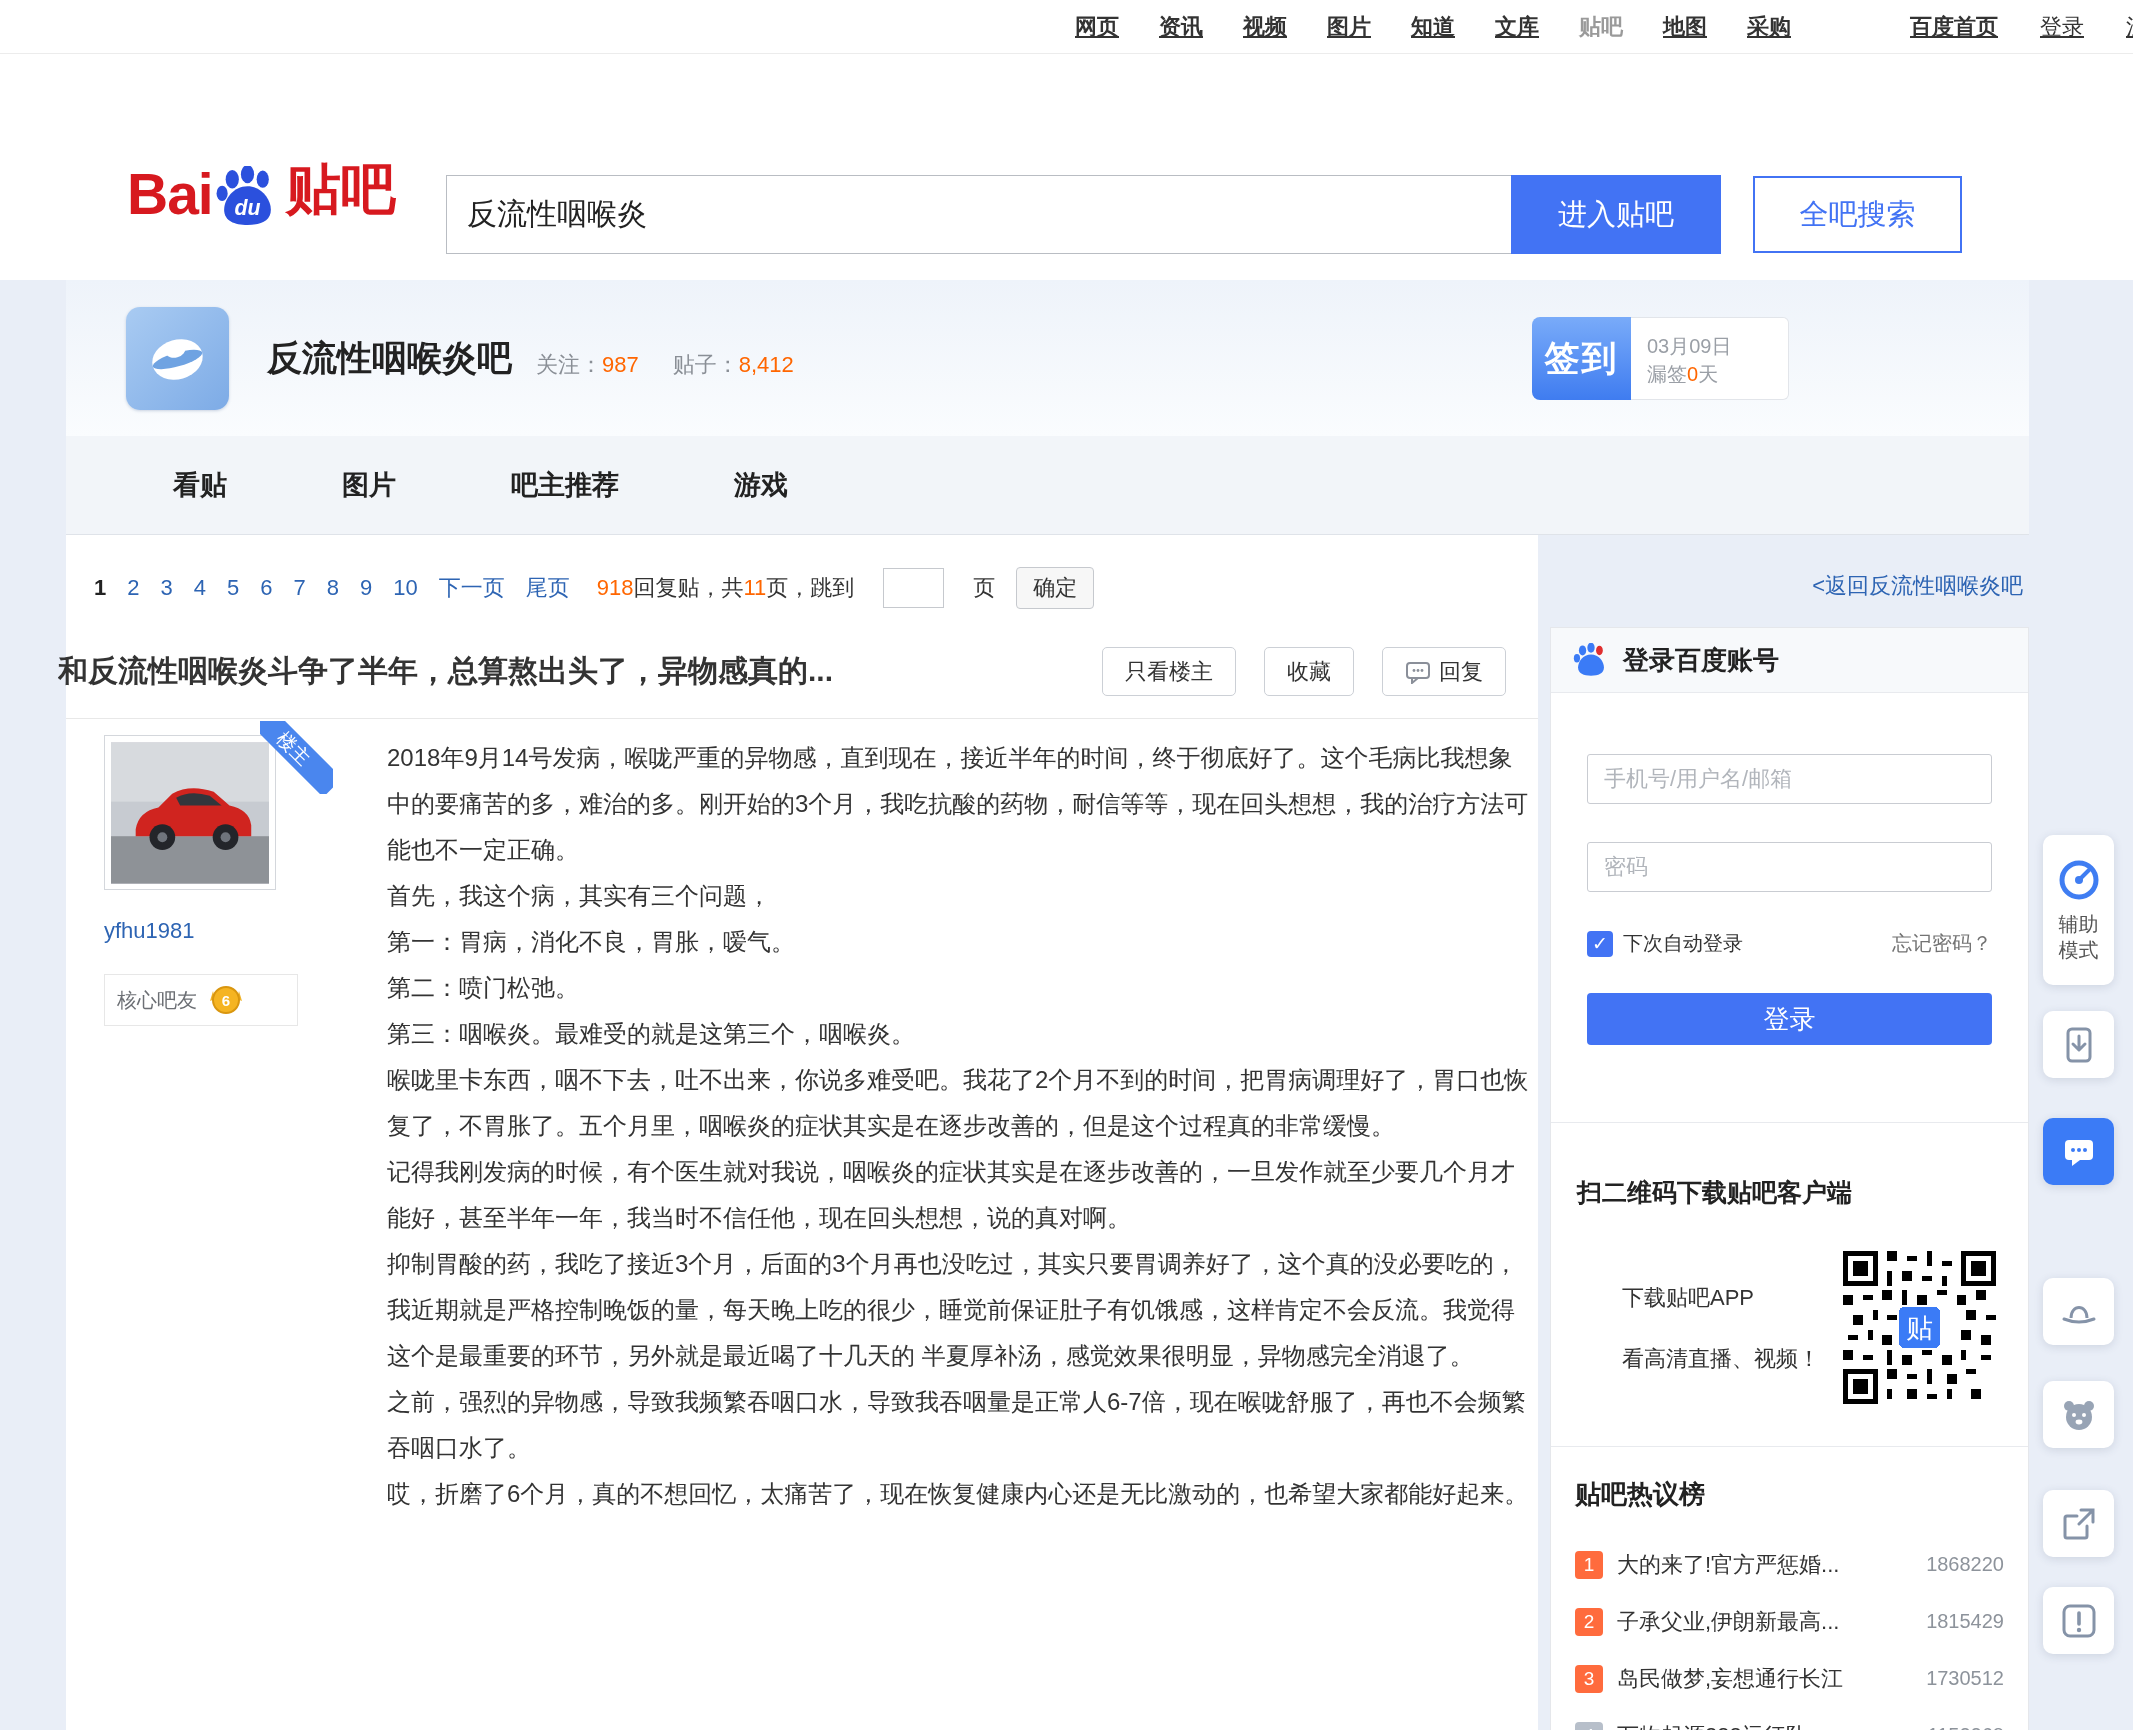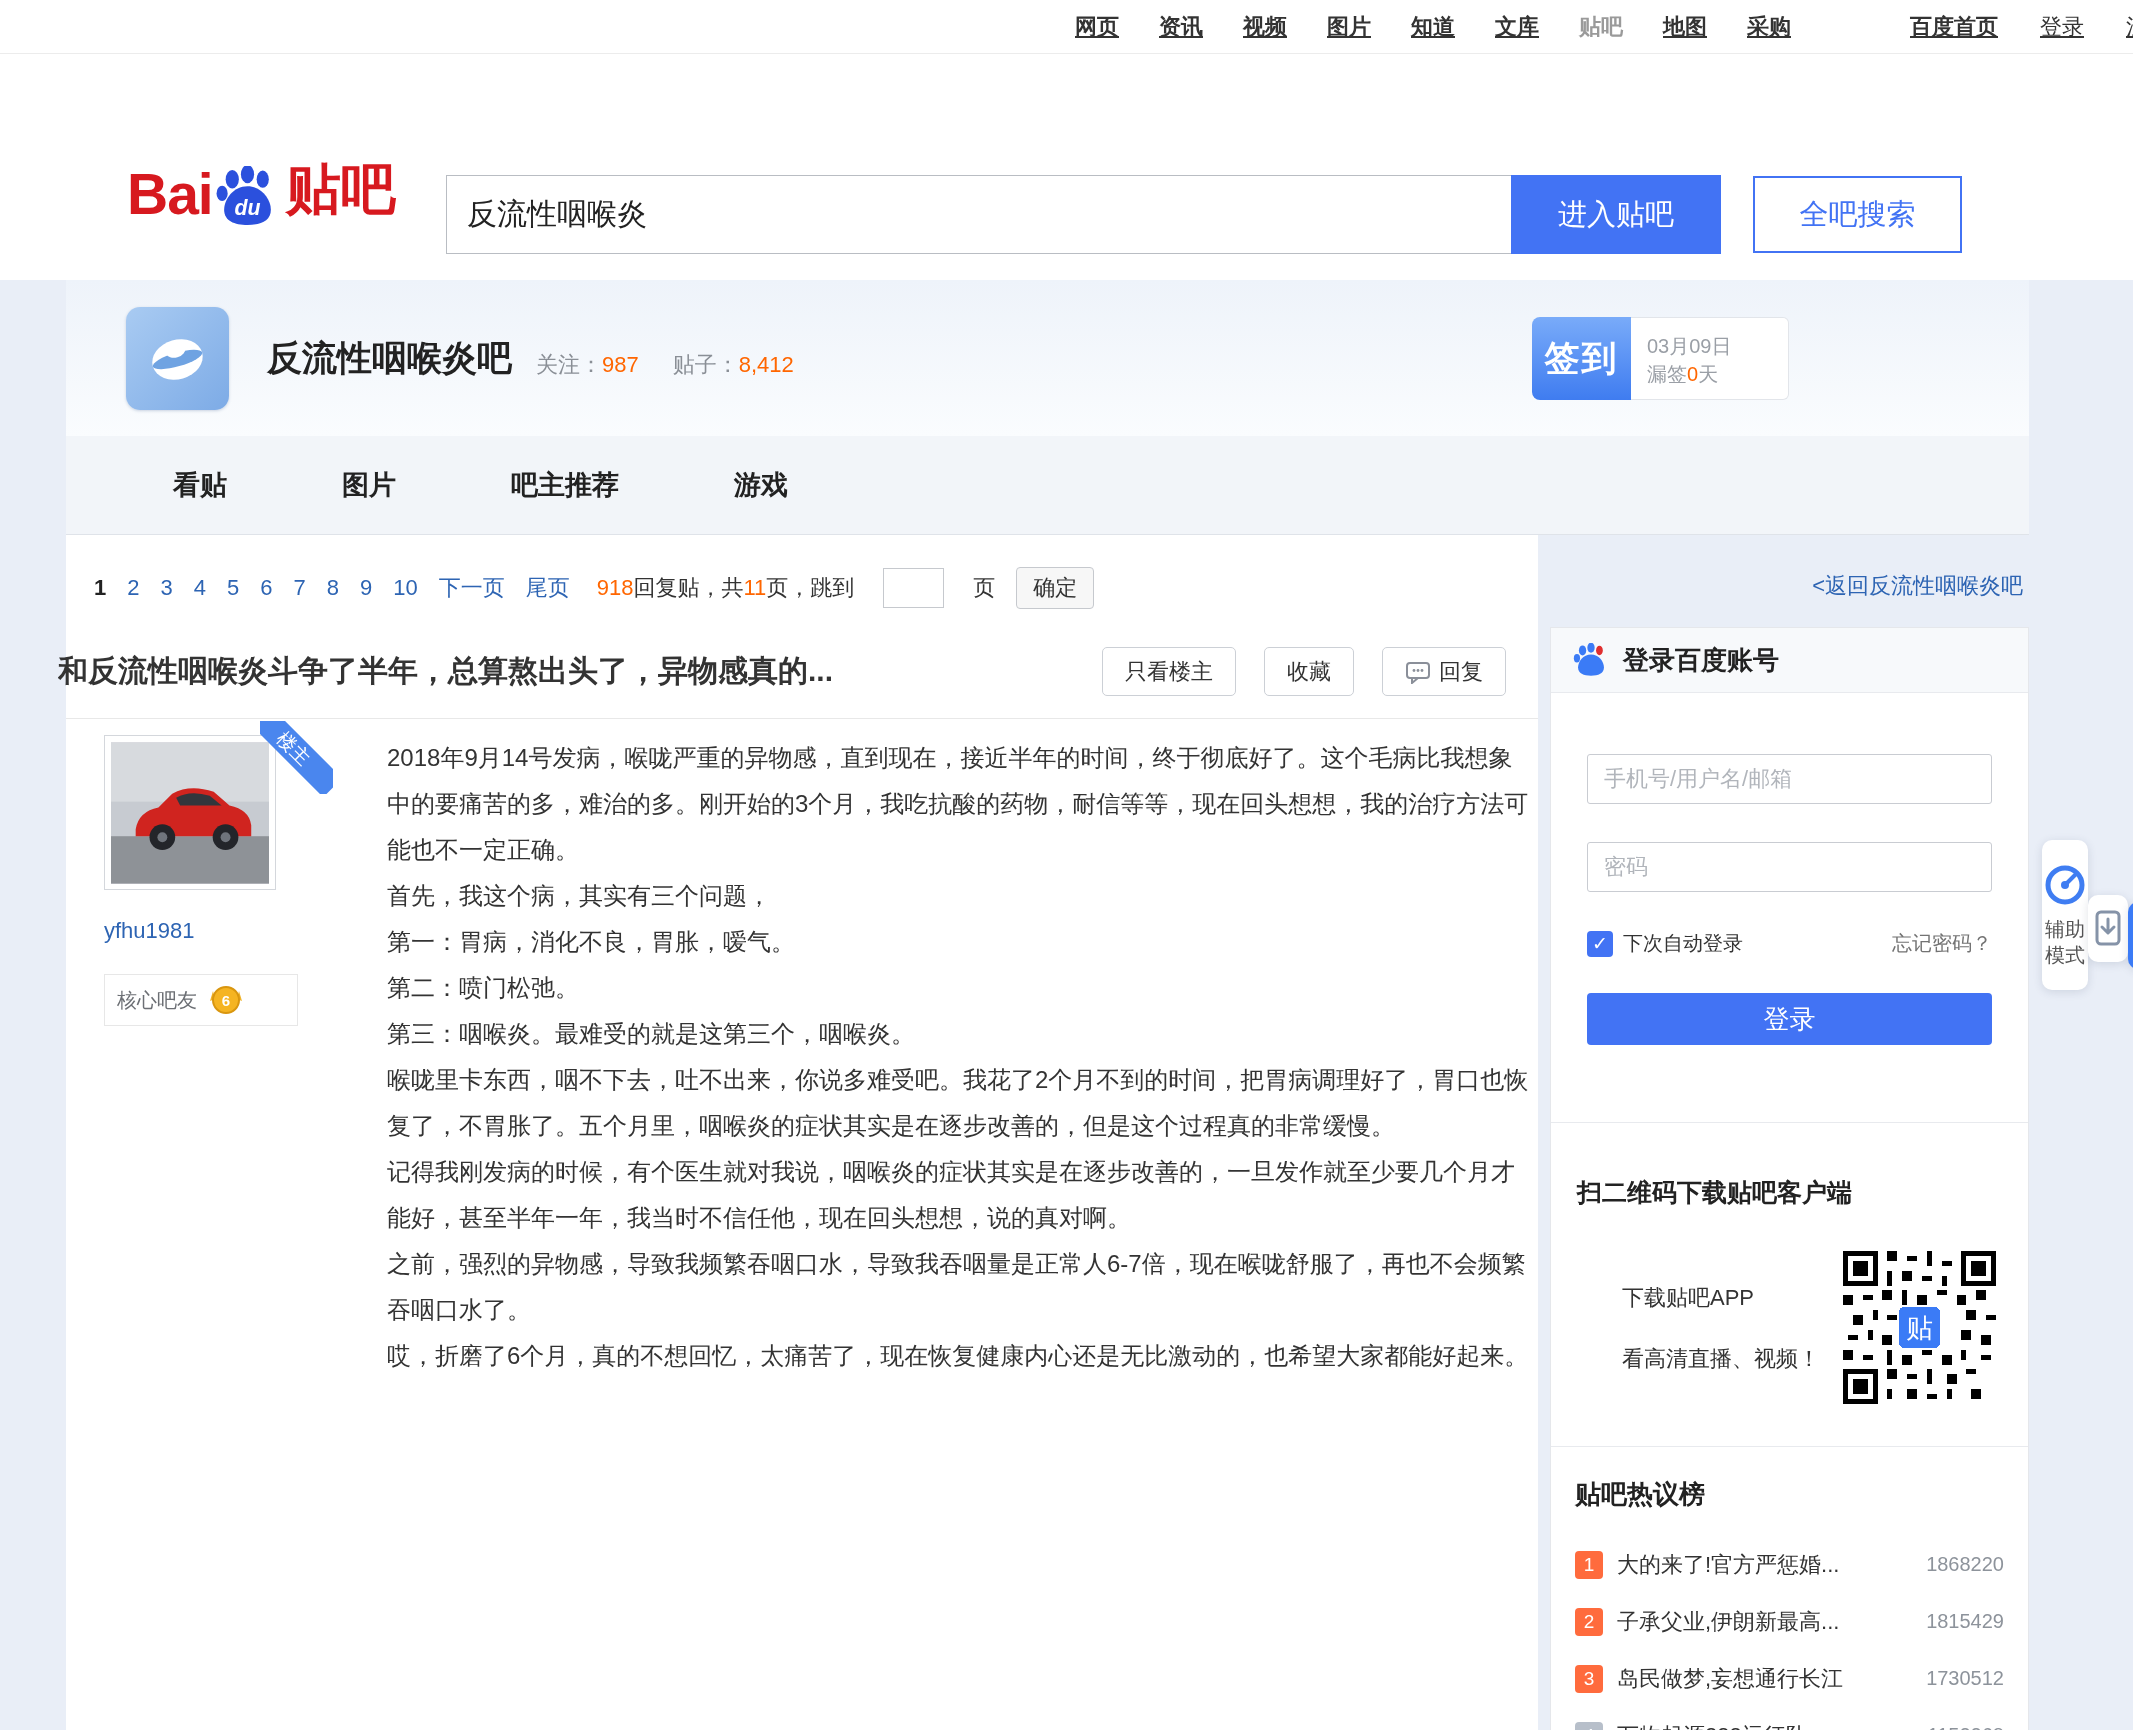--- a/index.html
+++ b/index.html
@@ -132,21 +132,21 @@
   .hot-item { display:flex; align-items:center; height:57px; font-size:22px; color:#333;
     cursor:pointer; }
   .rank { width:28px; height:28px; flex:none; border-radius:4px; background:#ff6b3d;
     color:#fff; font-size:19px; line-height:28px; text-align:center; margin-right:14px; }
   .rank.gray { background:#b7bfca; }
   .hot-item .t { white-space:nowrap; overflow:hidden; }
   .hot-item .c { margin-left:auto; color:#8d939b; font-size:20px; }
 
   
   .toolbar { position:absolute; left:2042px; top:835px; width:73px; display:flex;
-    flex-direction:row; align-items:center; }
+    flex-direction:column; align-items:center; }
   .tool-card { width:71px; height:67px; background:#fff; border-radius:10px;
     box-shadow:0 2px 10px rgba(40,60,90,.14); display:flex; align-items:center;
     justify-content:center; cursor:pointer; }
   .tool-card.assist { height:150px; flex-direction:column; gap:8px; }
   .assist-label { font-size:20px; color:#555; line-height:26px; text-align:center; }
   .tool-card.chat { background:#3b7bf6; }
   .m26{margin-top:26px}.m40{margin-top:40px}.m94{margin-top:93px}
   .m36{margin-top:36px}.m42{margin-top:42px}.m30{margin-top:30px}
 </style>
 </head>
@@ -296,20 +296,21 @@
             </div>
           </div>
           <div class="content-col">
             <p>2018年9月14号发病，喉咙严重的异物感，直到现在，接近半年的时间，终于彻底好了。这个毛病比我想象中的要痛苦的多，难治的多。刚开始的3个月，我吃抗酸的药物，耐信等等，现在回头想想，我的治疗方法可能也不一定正确。</p>
             <p>首先，我这个病，其实有三个问题，</p>
             <p>第一：胃病，消化不良，胃胀，嗳气。</p>
             <p>第二：喷门松弛。</p>
             <p>第三：咽喉炎。最难受的就是这第三个，咽喉炎。</p>
             <p>喉咙里卡东西，咽不下去，吐不出来，你说多难受吧。我花了2个月不到的时间，把胃病调理好了，胃口也恢复了，不胃胀了。五个月里，咽喉炎的症状其实是在逐步改善的，但是这个过程真的非常缓慢。</p>
             <p>记得我刚发病的时候，有个医生就对我说，咽喉炎的症状其实是在逐步改善的，一旦发作就至少要几个月才能好，甚至半年一年，我当时不信任他，现在回头想想，说的真对啊。</p>
+            <p>抑制胃酸的药，我吃了接近3个月，后面的3个月再也没吃过，其实只要胃调养好了，这个真的没必要吃的，我近期就是严格控制晚饭的量，每天晚上吃的很少，睡觉前保证肚子有饥饿感，这样肯定不会反流。我觉得这个是最重要的环节，另外就是最近喝了十几天的 半夏厚补汤，感觉效果很明显，异物感完全消退了。</p>
             <p>之前，强烈的异物感，导致我频繁吞咽口水，导致我吞咽量是正常人6-7倍，现在喉咙舒服了，再也不会频繁吞咽口水了。</p>
             <p>哎，折磨了6个月，真的不想回忆，太痛苦了，现在恢复健康内心还是无比激动的，也希望大家都能好起来。</p>
           </div>
         </div>
       </div>
 
       <div class="sidebar">
         <div class="back-row">
           <a>&lt;返回反流性咽喉炎吧</a>
         </div>

